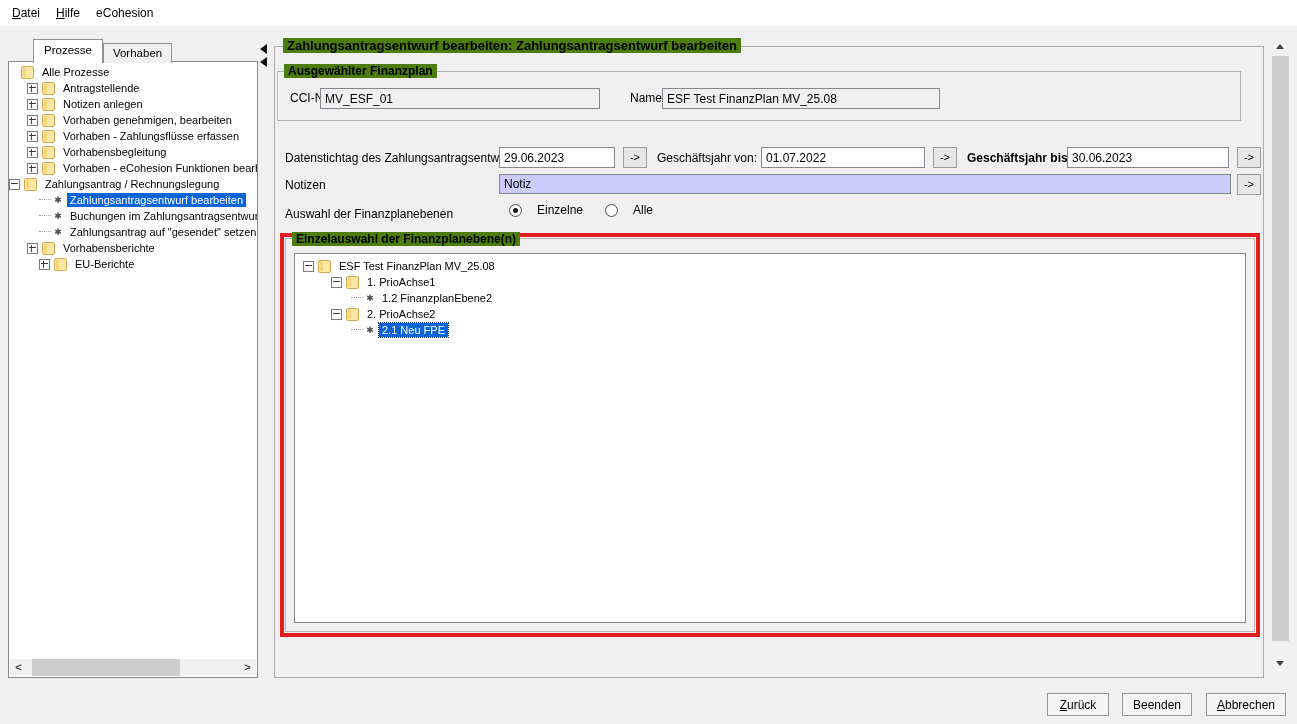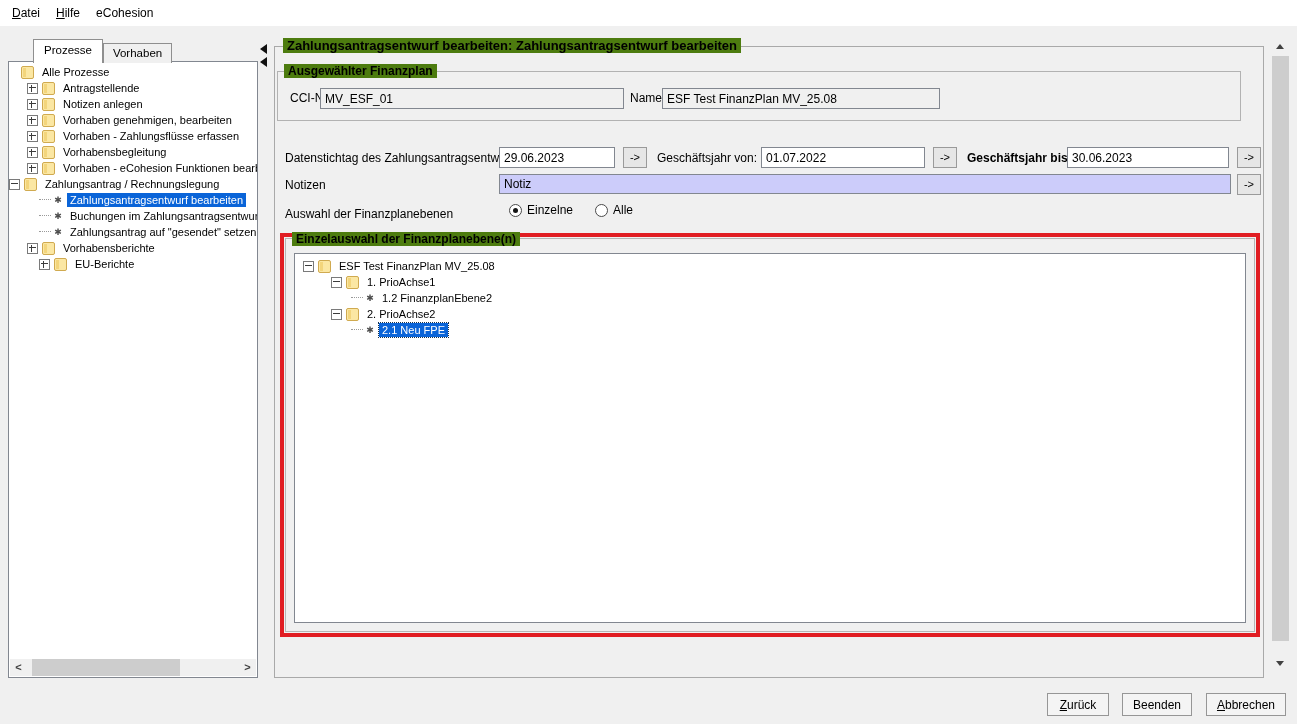--- a/index.html
+++ b/index.html
@@ -62,21 +62,21 @@
   .sub-fs .legend{left:6px;top:-8px;font-size:12px;}
   .fs-finanzplan{left:2px;top:24px;width:964px;height:50px;}
   .lbl{position:absolute;white-space:nowrap;}
   .tb{position:absolute;height:21px;box-sizing:border-box;border:1px solid #828790;
     background:#fff;font-family:"Liberation Sans",sans-serif;font-size:12px;padding:0 4px;}
   .tb.ro{background:#f0f0f0;}
   .tb.notes{background:var(--lav);height:20px;}
   .arrow-btn{position:absolute;width:24px;height:21px;box-sizing:border-box;
     background:#e6e6e6;border:1px solid #9a9a9a;font-size:11px;text-align:center;line-height:19px;cursor:default;}
   .radio-row{position:absolute;left:234px;top:156px;display:flex;gap:22px;align-items:center;}
-  .radio-opt{display:flex;align-items:center;gap:5px;}
+  .radio-opt{display:flex;align-items:center;gap:15px;}
   .radio{width:13px;height:13px;box-sizing:border-box;border:1px solid #4a4a4a;border-radius:50%;
     background:#fff;position:relative;flex:0 0 auto;}
   .radio.checked::after{content:"";position:absolute;left:3px;top:3px;width:5px;height:5px;border-radius:50%;background:#141414;}
   
   .red-box{position:absolute;left:5px;top:186px;width:980px;height:404px;
     border:4px solid var(--red);box-sizing:border-box;background:#f0f0f0;}
   .red-box .inner-fs{position:absolute;left:1px;right:1px;top:1px;bottom:1px;border:1px solid #b5b5b5;}
   .red-box .legend{left:6px;top:-7px;font-size:12px;}
   .fp-tree-box{position:absolute;left:8px;top:14px;right:8px;bottom:8px;background:#fff;
     border:1px solid #828790;overflow:hidden;}
@@ -178,21 +178,21 @@
   <div class="arr"></div>
   <div class="arr"></div>
 </div>
 
 <div class="main-fs">
   <div class="legend title">Zahlungsantragsentwurf bearbeiten: Zahlungsantragsentwurf bearbeiten</div>
 
   <div class="sub-fs fs-finanzplan">
     <div class="legend">Ausgewählter Finanzplan</div>
     <div class="lbl" style="left:12px;top:19px;">CCI-Nr.</div>
-    <input class="tb ro" style="left: 42px; top: 16px; width: 304px;" readonly="" value="MV_ESF_01">
+    <input class="tb ro" style="left: 42px; top: 16px; width: 280px;" readonly="" value="MV_ESF_01">
     <div class="lbl" style="left:352px;top:19px;">Name</div>
     <input class="tb ro" style="left: 384px; top: 16px; width: 278px;" readonly="" value="ESF Test FinanzPlan MV_25.08">
   </div>
 
   <div class="lbl" style="left:10px;top:104px;">Datenstichtag des Zahlungsantragsentwurfs</div>
   <input class="tb" style="left: 224px; top: 100px; width: 116px;" value="29.06.2023">
   <div class="arrow-btn" style="left:348px;top:100px;">-&gt;</div>
 
   <div class="lbl" style="left:382px;top:104px;">Geschäftsjahr von:</div>
   <input class="tb" style="left: 486px; top: 100px; width: 164px;" value="01.07.2022">

